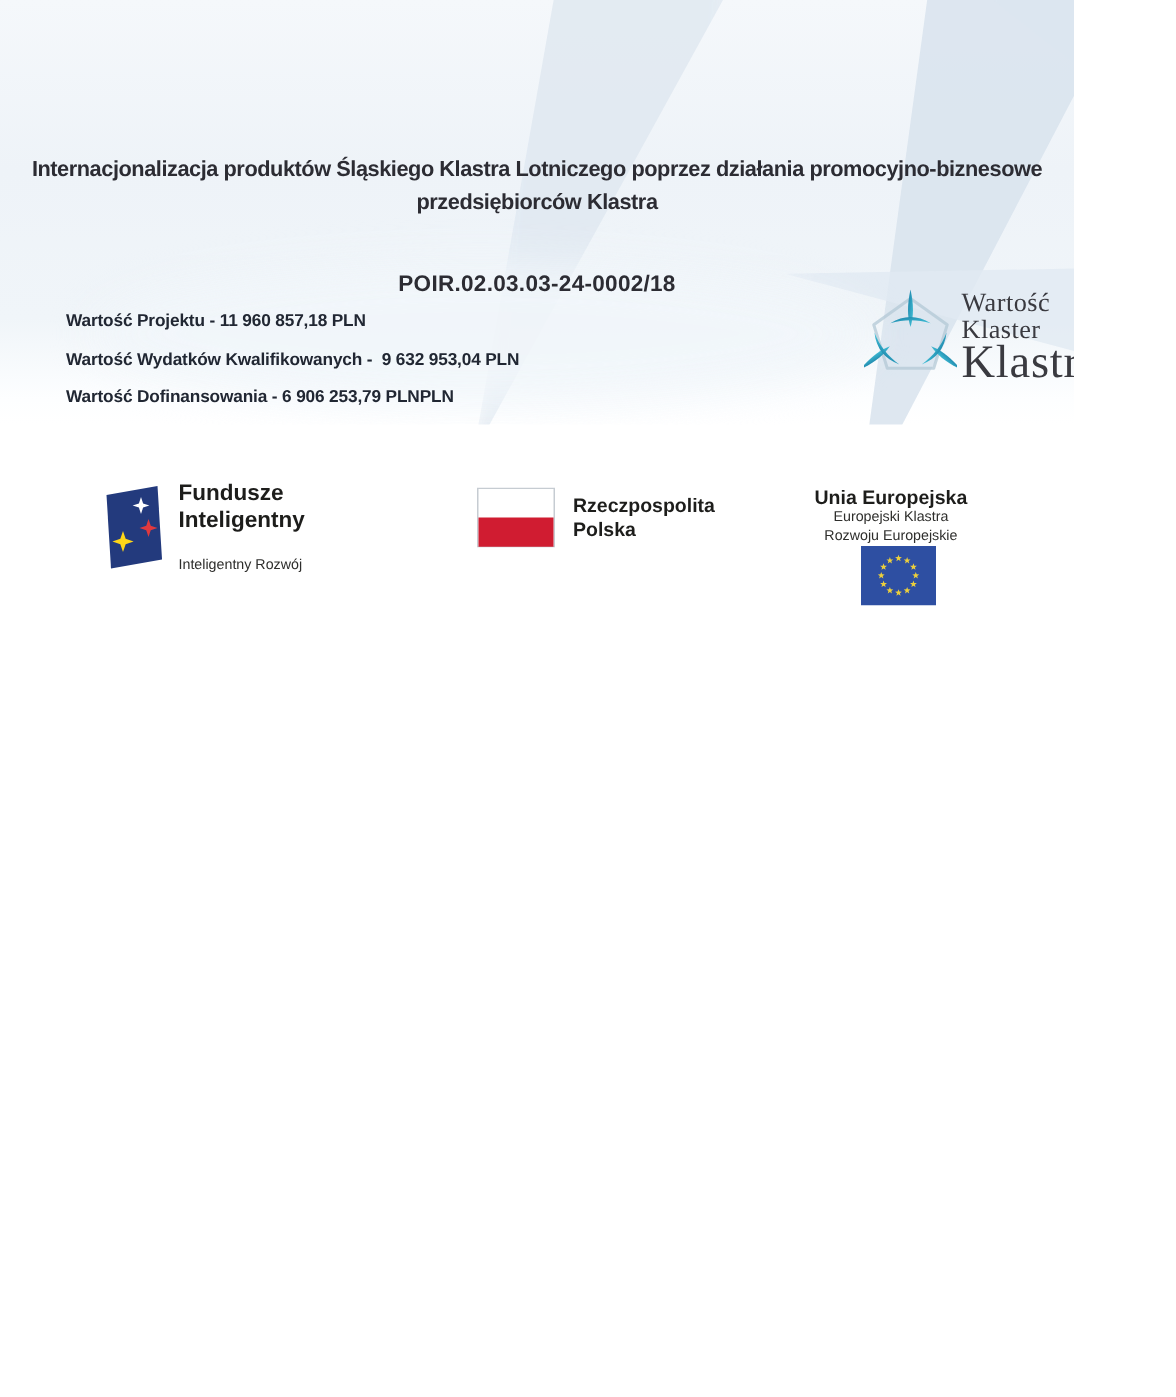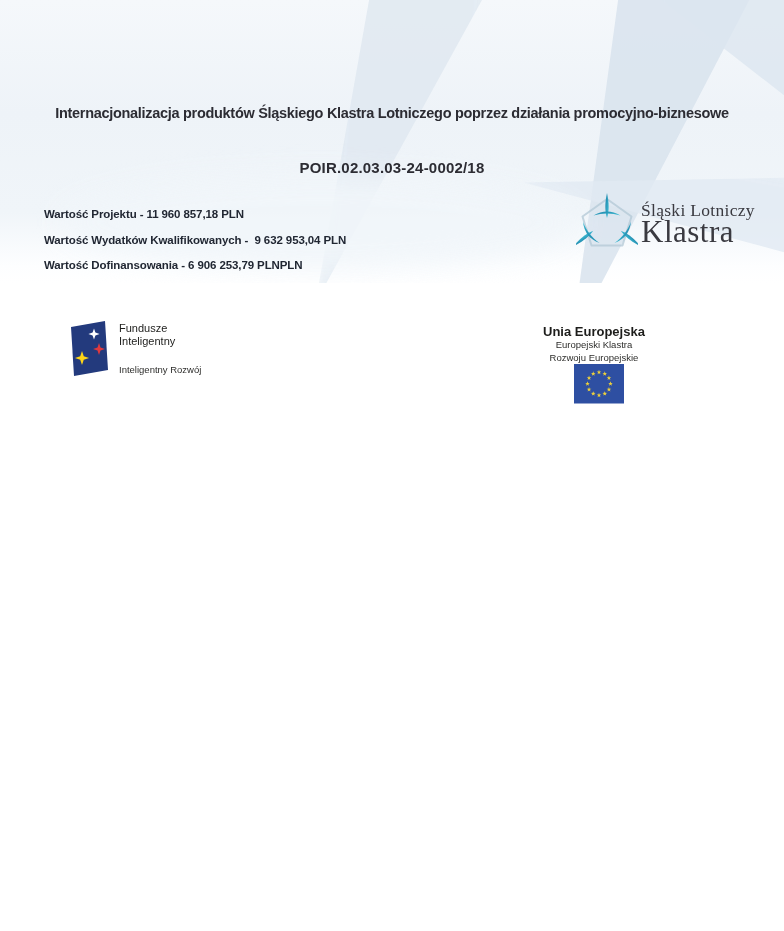--- a/index.html
+++ b/index.html
@@ -4,21 +4,21 @@
 <style>
   html,body{margin:0;padding:0;}
   body{
     width:784px;height:931px;overflow:hidden;position:relative;
     background:#ffffff;
     font-family:"Liberation Sans", sans-serif;
     -webkit-font-smoothing:antialiased;
   }
   
   .banner{
-    position:relative;width:784px;height:283px;overflow:hidden;
+    position:relative;width:716px;height:283px;overflow:hidden;
     background:linear-gradient(180deg,#f5f8fb 0%,#eef3f8 40%,#f0f5f9 75%,#fdfeff 94%,#ffffff 100%);
   }
   .art{position:absolute;filter:blur(8px);}
   .blade-a{left:330px;top:-30px;width:150px;height:340px;background:#dfe8f1;opacity:.8;
            clip-path:polygon(20% 0,100% 0,0 100%);transform:rotate(5deg);}
   .blade-b{left:555px;top:-30px;width:210px;height:370px;background:#d9e3ee;opacity:.85;
            clip-path:polygon(32% 0,100% 0,8% 100%);}
   .blade-c{left:668px;top:-40px;width:180px;height:230px;background:#dce6f0;opacity:.8;
            clip-path:polygon(0 0,100% 0,100% 100%);transform:rotate(-14deg);}
   .wing-d{left:520px;top:150px;width:300px;height:130px;background:#e2eaf3;opacity:.8;
@@ -38,21 +38,21 @@
   .cluster-logo{position:absolute;left:576px;top:193px;display:flex;align-items:center;}
   .cluster-text{margin-left:3px;color:var(--cluster_text);
                 font-family:"Liberation Serif", serif;}
   .cluster-line1{font-size:17.5px;letter-spacing:.3px;line-height:1;}
   .cluster-line2{font-size:31px;line-height:.82;letter-spacing:.5px;}
   
   .logos-row{position:relative;margin-top:37px;height:75px;}
   .logo-block{position:absolute;display:flex;align-items:center;}
   .fe-block{left:68px;top:0;}
   .fe-text{margin-left:9px;color:var(--logo_text);}
-  .fe-title{font-size:11px;font-weight:400;line-height:1.18;}
+  .fe-title{font-size:15px;font-weight:700;line-height:1.18;}
   .fe-sub{font-size:9.5px;margin-top:16px;color:#2e2e2c;}
   .pl-block{left:318px;top:5px;}
   .pl-text{margin-left:12px;color:var(--logo_text);font-size:13px;font-weight:700;line-height:1.2;}
   .eu-block{left:543px;top:5px;flex-direction:column;}
   .eu-text{text-align:center;color:var(--logo_text);margin-right:10px;}
   .eu-title{font-size:13px;font-weight:700;line-height:1.1;}
   .eu-sub{font-size:9.5px;line-height:1.3;color:#2e2e2c;}
   .eu-sub:first-of-type{margin-top:2px;}
   svg{display:block;}
 </style>
@@ -61,20 +61,21 @@
 
 <div class="banner">
   <div class="art blade-a"></div>
   <div class="art blade-b"></div>
   <div class="art blade-c"></div>
   <div class="art wing-d"></div>
   <div class="art cloud-e"></div>
 
   <div class="title-wrap">
     <div class="title-line">Internacjonalizacja produktów Śląskiego Klastra Lotniczego poprzez działania promocyjno-biznesowe</div>
+    <div class="title-line">przedsiębiorców Klastra</div>
   </div>
 
   <div class="project-code">POIR.02.03.03-24-0002/18</div>
 
   <div class="values">
     <div class="value-line">Wartość Projektu - 11 960 857,18 PLN</div>
     <div class="value-line">Wartość Wydatków Kwalifikowanych -  9 632 953,04 PLN</div>
     <div class="value-line">Wartość Dofinansowania - 6 906 253,79 PLNPLN</div>
   </div>
 
@@ -98,21 +99,21 @@
             <path d="M-13.5 3.5 C-4.5 -2 4.5 -2 13.5 3.5 C4.5 0.8 -4.5 0.8 -13.5 3.5 Z"></path>
           </g>
           <g transform="translate(49.5,41.5) rotate(128)">
             <path d="M0 -19 C2.2 -9 2.2 -1 0 6 C-2.2 -1 -2.2 -9 0 -19 Z"></path>
             <path d="M-13.5 3.5 C-4.5 -2 4.5 -2 13.5 3.5 C4.5 0.8 -4.5 0.8 -13.5 3.5 Z"></path>
           </g>
         </g>
       </svg>
     </span>
     <div class="cluster-text">
-      <div class="cluster-line1">Śląski Lotniczy</div>
+      <div class="cluster-line1">Wartość Klaster</div>
       <div class="cluster-line2">Klastra</div>
     </div>
   </div>
 </div>
 
 <div class="logos-row">
 
   <div class="logo-block fe-block">
     <span>
       <svg width="42" height="57" viewBox="0 0 42 57">
@@ -122,20 +123,32 @@
         <path transform="translate(14,38) scale(1.18)" style="fill:var(--fe_star_yellow)" d="M0 -6 L1.5 -1.5 L6 0 L1.5 1.5 L0 6 L-1.5 1.5 L-6 0 L-1.5 -1.5 Z"></path>
       </svg>
     </span>
     <div class="fe-text">
       <div class="fe-title">Fundusze</div>
       <div class="fe-title">Inteligentny</div>
       <div class="fe-sub">Inteligentny Rozwój</div>
     </div>
   </div>
 
+  <div class="logo-block pl-block">
+    <span>
+      <svg width="52" height="40" viewBox="0 0 52 40">
+        <rect x="0.5" y="0.5" width="51" height="39" fill="#ffffff" style="stroke:var(--flag_border)" stroke-width="1"></rect>
+        <rect x="1" y="20" width="50" height="19.5" style="fill:var(--poland_red)"></rect>
+      </svg>
+    </span>
+    <div class="pl-text">
+      <div>Rzeczpospolita</div>
+      <div>Polska</div>
+    </div>
+  </div>
 
   <div class="logo-block eu-block">
     <div class="eu-text">
       <div class="eu-title">Unia Europejska</div>
       <div class="eu-sub">Europejski Klastra</div>
       <div class="eu-sub">Rozwoju Europejskie</div>
     </div>
     <span>
       <svg width="50" height="40" viewBox="0 0 50 40">
         <rect x="0" y="0" width="50" height="39.5" style="fill:var(--eu_blue)"></rect>

